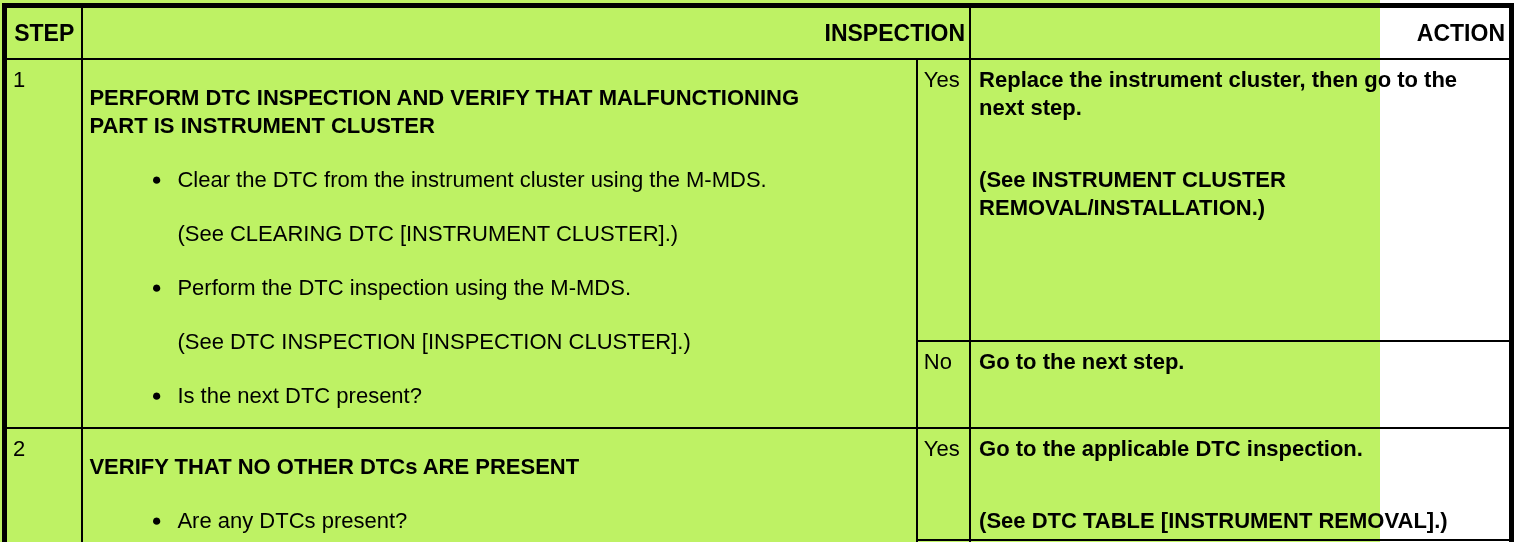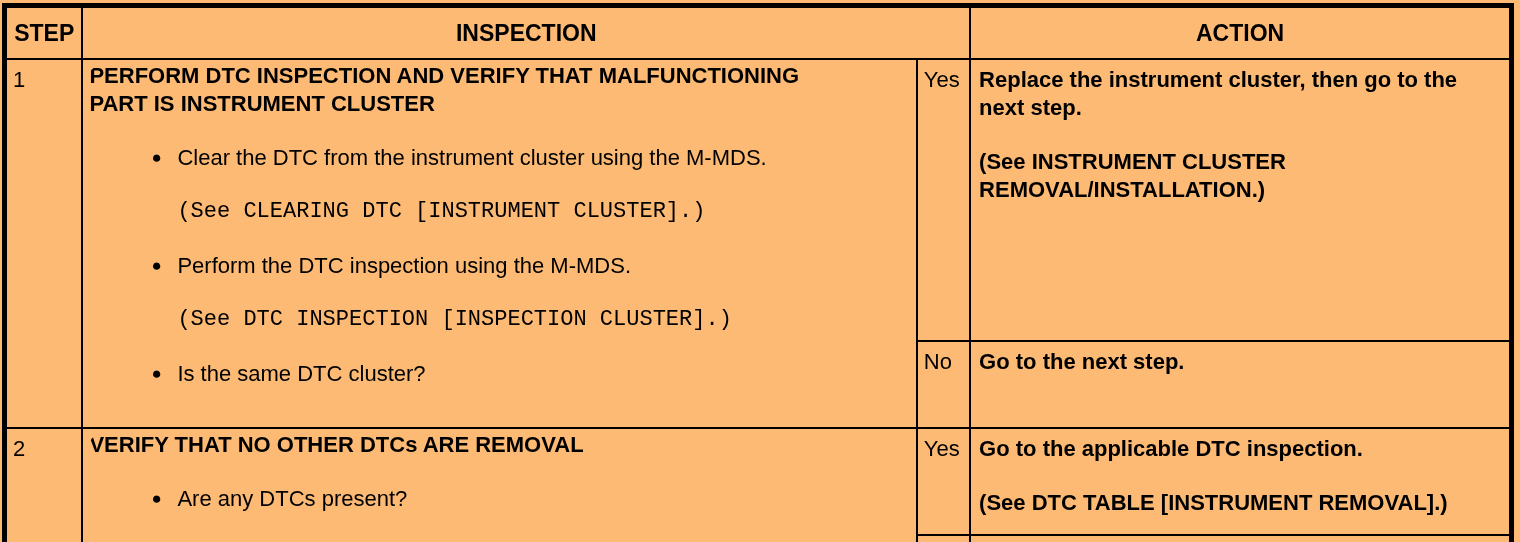--- a/index.html
+++ b/index.html
@@ -3,24 +3,24 @@
 <meta charset="utf-8">
 <style>
   html, body {
     margin: 0;
     padding: 0;
     background: #ffffff;
     font-family: "Liberation Sans", sans-serif;
     color: #000000;
   }
   .page {
-    width: 1520px;
+    width: 1380px;
     height: 542px;
     position: relative;
-    background: #fdba74;
+    background: #bef264;
   }
   .table-wrap {
     position: absolute;
     left: 2px;
     top: 3px;
     width: 1506px;
     border: 3px solid #000000;
   }
   table.trouble {
     border-collapse: collapse;
@@ -35,34 +35,34 @@
   col.c-action { width: 537px; }
 
   th, td {
     border: 2px solid #000000;
     vertical-align: top;
     padding: 4px 6px;
     overflow: hidden;
   }
   th {
     font-weight: bold;
-    text-align: center;
+    text-align: right;
     vertical-align: middle;
     font-size: 23px;
     padding: 6px 4px;
     height: 38px;
   }
   th.h-step { text-align: center; padding: 6px 2px; }
 
   td.cell-step {
     font-size: 22px;
     padding: 6px 4px 4px 6px;
   }
   td.cell-inspection {
-    padding: 2px 8px 4px 6px;
+    padding: 24px 8px 4px 6px;
     border-radius: 30px;
   }
   .insp-title {
     font-weight: bold;
     max-width: 760px;
   }
   .item {
     margin-top: 26px;
   }
   .item.bullet {
@@ -71,35 +71,34 @@
     padding-left: 62px;
   }
   .item.bullet .marker {
     width: 26px;
     flex: 0 0 26px;
     font-size: 17px;
     line-height: 28px;
   }
   .item.ref {
     padding-left: 88px;
-    font-family: Liberation Mono, monospace;
   }
   td.cell-yn {
     padding: 6px 2px 4px 6px;
     margin-left: 32px;
   }
   td.cell-action {
     padding: 6px 8px 4px 8px;
   }
   .action-para {
     max-width: 505px;
     font-weight: bold;
   }
   .action-para + .action-para {
-    margin-top: 26px;
+    margin-top: 44px;
   }
   tr.r1a > td { height: 270px; }
   tr.r1b > td { height: 75px;  }
   tr.r2a > td { height: 95px;  }
   tr.r2b > td { height: 40px;  }
 </style>
 </head>
 <body>
 
 <div class="page">
@@ -128,41 +127,41 @@
             <span class="btext">Clear the DTC from the instrument cluster using the M-MDS.</span>
           </div>
           <div class="item ref">(See CLEARING DTC [INSTRUMENT CLUSTER].)</div>
           <div class="item bullet">
             <span class="marker">●</span>
             <span class="btext">Perform the DTC inspection using the M-MDS.</span>
           </div>
           <div class="item ref">(See DTC INSPECTION [INSPECTION CLUSTER].)</div>
           <div class="item bullet">
             <span class="marker">●</span>
-            <span class="btext">Is the same DTC cluster?</span>
+            <span class="btext">Is the next DTC present?</span>
           </div>
         </td>
         <td class="cell-yn">Yes</td>
         <td class="cell-action">
           <div class="action-para">Replace the instrument cluster, then go to the next step.</div>
           <div class="action-para">(See INSTRUMENT CLUSTER REMOVAL/INSTALLATION.)</div>
         </td>
       </tr>
 
       <tr class="r1b">
         <td class="cell-yn">No</td>
         <td class="cell-action">
           <div class="action-para">Go to the next step.</div>
         </td>
       </tr>
 
       <tr class="r2a">
         <td class="cell-step" rowspan="2">2</td>
         <td class="cell-inspection" rowspan="2">
-          <div class="insp-title">VERIFY THAT NO OTHER DTCs ARE REMOVAL</div>
+          <div class="insp-title">VERIFY THAT NO OTHER DTCs ARE PRESENT</div>
           <div class="item bullet">
             <span class="marker">●</span>
             <span class="btext">Are any DTCs present?</span>
           </div>
         </td>
         <td class="cell-yn">Yes</td>
         <td class="cell-action">
           <div class="action-para">Go to the applicable DTC inspection.</div>
           <div class="action-para">(See DTC TABLE [INSTRUMENT REMOVAL].)</div>
         </td>

